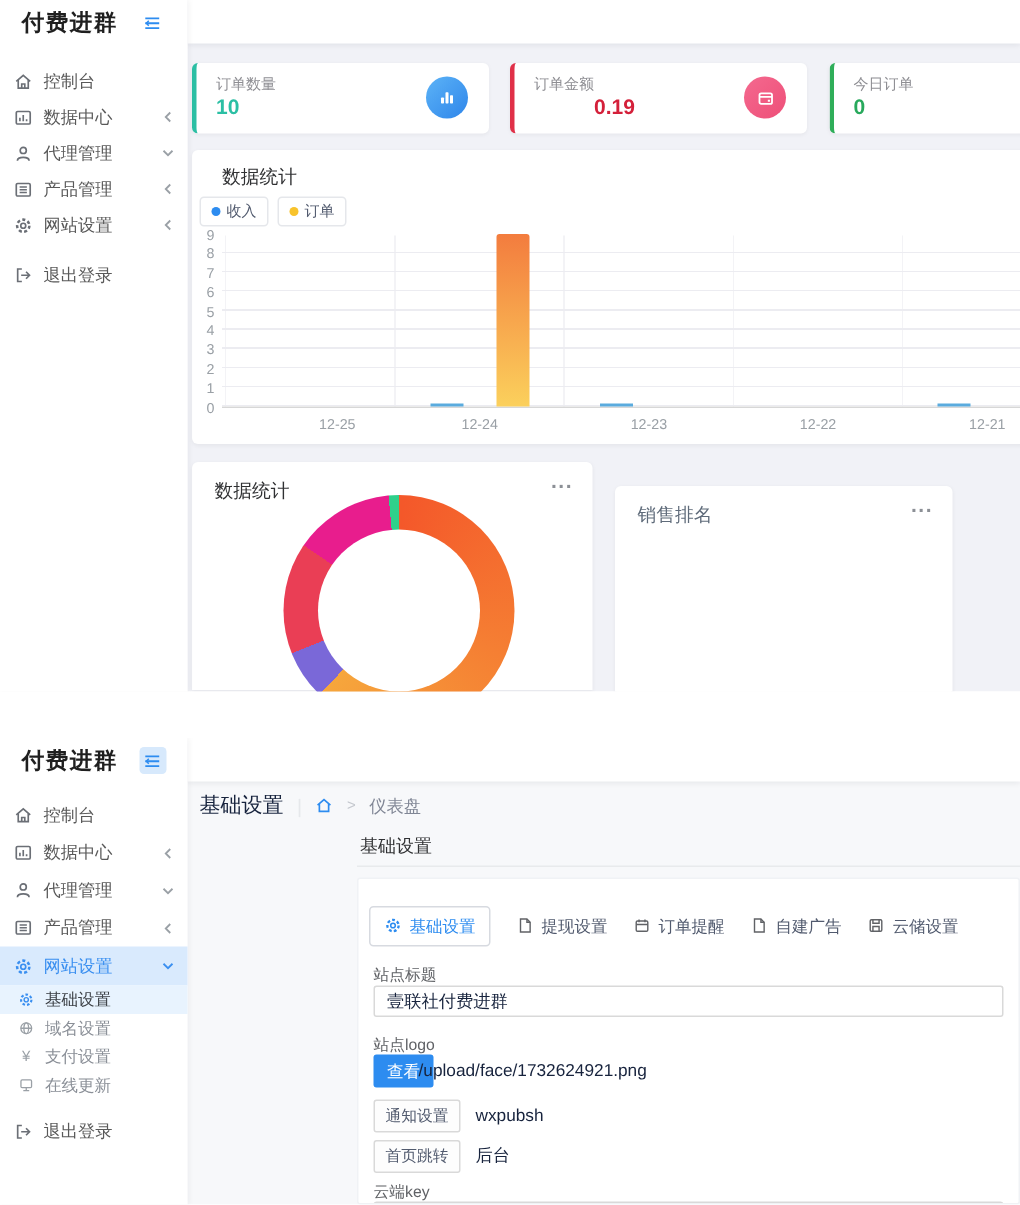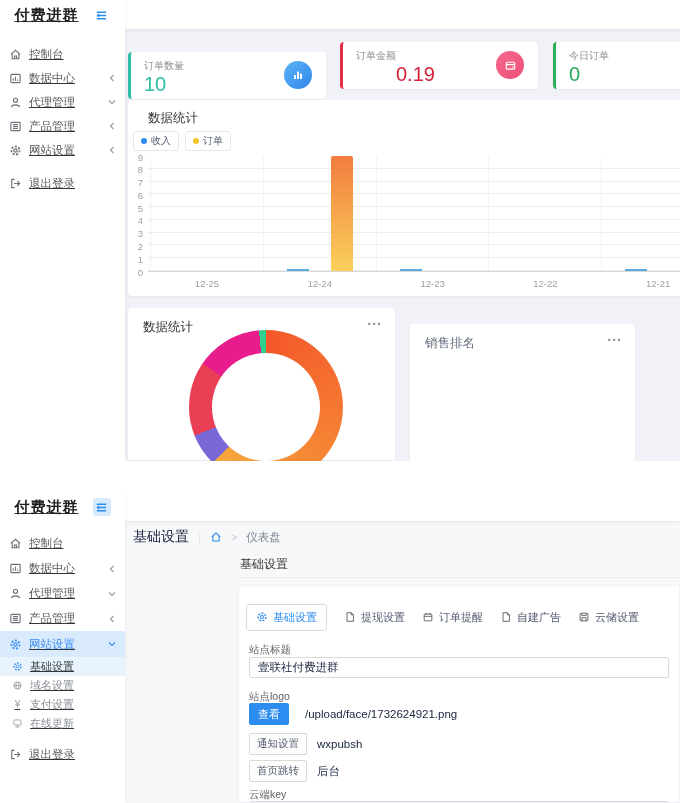--- a/index.html
+++ b/index.html
@@ -5,21 +5,21 @@
   *{margin:0;padding:0;box-sizing:border-box;}
   html,body{width:680px;height:803px;background:#fff;overflow:hidden;
     font-family:"Liberation Sans","DejaVu Sans",sans-serif;color:#333;}
   .abs{position:absolute;}
   .screen{position:absolute;left:0;width:680px;overflow:hidden;background:#fff;}
   #screen1{top:0;height:461px;}
   #screen2{top:492px;height:311px;}
 
   
   .sidebar{position:absolute;left:0;top:0;width:125px;height:100%;background:#fff;z-index:5;
-    box-shadow:1px 0 4px rgba(0,21,41,.05);text-decoration:underline;}
+    box-shadow:1px 0 4px rgba(0,21,41,.05);}
   .brand{height:30px;display:flex;align-items:center;justify-content:center;gap:14px;}
   .brand-title{font-family:"Liberation Serif","DejaVu Serif",serif;font-weight:700;font-size:15px;color:#1f1f1f;letter-spacing:1px;}
   .brand-toggle{width:18px;height:18px;display:flex;align-items:center;justify-content:center;color:#2d8cf0;border-radius:3px;cursor:pointer;}
   .brand-toggle.lit{background:#d7e9fc;}
   .nav{margin-top:12px;}
   .mi{display:flex;align-items:center;height:24px;padding:0 9px;gap:7px;font-size:11.5px;color:#595959;cursor:pointer;position:relative;}
   .mi .ic{width:13px;height:13px;flex:0 0 13px;color:#6b6f76;display:flex;align-items:center;justify-content:center;}
   .mi .chev{position:absolute;right:9px;width:8px;height:8px;color:#9aa0a6;}
   .mi.active{background:#d9eafd;color:#3a8ff0;}
   .mi.active .ic,.mi.active .chev{color:#3a8ff0;}
@@ -32,24 +32,24 @@
 
   
   .main{position:absolute;left:125px;top:0;right:0;bottom:0;background:#f1f2f7;}
   .topbar{position:absolute;left:0;top:0;right:0;height:29px;background:#fff;
     box-shadow:0 1px 4px rgba(0,21,41,.08);}
   .card{position:absolute;background:#fff;border-radius:4px;box-shadow:0 1px 3px rgba(0,0,0,.05);}
 
   
   .stat{height:47px;width:198px;top:42px;}
   .stat .lb{position:absolute;left:13px;top:7px;font-size:10px;color:#8e8e93;}
-  .stat .vl{position:absolute;left:13px;top:21px;font-size:20px;font-weight:400;}
+  .stat .vl{position:absolute;left:13px;top:21px;font-size:14px;font-weight:700;}
   .stat .circle{position:absolute;right:14px;top:9px;width:28px;height:28px;border-radius:50%;
     display:flex;align-items:center;justify-content:center;}
-  .stat.s0{border-left:3px solid #2bbfa4;margin-top:10px;} .stat.s0 .vl{color:#2bbfa4;}
+  .stat.s0{border-left:3px solid #2bbfa4;} .stat.s0 .vl{color:#2bbfa4;}
   .stat.s1{border-left:3px solid #e03048;} .stat.s1 .vl{color:#d4203a;margin-left:40px;}
   .stat.s2{border-left:3px solid #2fae59;} .stat.s2 .vl{color:#28a95c;}
   .circle.blue{background:linear-gradient(135deg,#5cb3f7,#2f86ea);}
   .circle.pink{background:linear-gradient(135deg,#f4698f,#ee4f78);}
 
   
   #bar-card{left:3px;top:100px;width:600px;height:196px;}
   #bar-card .title{position:absolute;left:20px;top:10px;font-size:12.5px;color:#303133;}
   .legend{position:absolute;left:5px;top:31px;display:flex;gap:6px;}
   .pill{display:flex;align-items:center;gap:4px;border:1px solid #e5e7eb;border-radius:3px;
@@ -95,21 +95,21 @@
   .tab{display:flex;align-items:center;gap:5px;font-size:11px;color:#515a6e;cursor:pointer;margin-right:17px;}
   .tab .tic{width:12px;height:12px;color:#606266;display:flex;}
   .tab.active{border:1px solid #d7dae0;border-radius:3px;padding:5px 9px;color:#2d8cf0;}
   .tab.active .tic{color:#2d8cf0;}
   .flabel{position:absolute;left:10px;font-size:10.5px;color:#606266;}
   .finput{position:absolute;left:10px;width:420px;height:21px;border:1px solid #d9d9d9;border-radius:2px;
     font-size:11.5px;color:#17233d;padding:0 8px;background:#fff;outline:none;
     font-family:"Liberation Sans","DejaVu Sans",sans-serif;}
   .view-btn{position:absolute;left:10px;width:40px;height:22px;background:#2d8cf0;color:#fff;border:none;
     border-radius:2px;font-size:11px;cursor:pointer;font-family:inherit;}
-  .fpath{position:absolute;left:66px;font-size:11.5px;color:#17233d;line-height:22px;}
+  .fpath{position:absolute;left:40px;font-size:11.5px;color:#17233d;line-height:22px;}
   .addon{position:absolute;left:10px;width:58px;height:22px;border:1px solid #d9d9d9;border-radius:2px;
     font-size:10.5px;color:#515a6e;display:flex;align-items:center;justify-content:center;background:#fdfdfd;cursor:pointer;}
   .gval{position:absolute;left:78px;font-size:11.5px;color:#17233d;line-height:22px;}
 
   svg{display:block;}
 </style>
 </head>
 <body>
 
 <div class="screen" id="screen1">
@@ -159,21 +159,21 @@
           <span class="ylab" style="left: -27px; top: -5.5px;">9</span>
           <span class="ylab" style="left: -27px; top: 7.27778px;">8</span>
           <span class="ylab" style="left: -27px; top: 20.0556px;">7</span>
           <span class="ylab" style="left: -27px; top: 32.8333px;">6</span>
           <span class="ylab" style="left: -27px; top: 45.6111px;">5</span>
           <span class="ylab" style="left: -27px; top: 58.3889px;">4</span>
           <span class="ylab" style="left: -27px; top: 71.1667px;">3</span>
           <span class="ylab" style="left: -27px; top: 83.9444px;">2</span>
           <span class="ylab" style="left: -27px; top: 96.7222px;">1</span>
           <span class="ylab" style="left: -27px; top: 109.5px;">0</span>
-          <span class="xlab" style="left: 59px;">12-25</span>
+          <span class="xlab" style="left: 59px; text-align: right;">12-25</span>
           <span class="xlab" style="left: 171.8px;">12-24</span>
           <div class="bar blue" style="left: 138.8px; height: 2.42778px;"></div>
           <div class="bar orange" style="left: 182.8px; height: 115px;"></div>
           <span class="xlab" style="left: 284.6px;">12-23</span>
           <div class="bar blue" style="left: 251.6px; height: 2px;"></div>
           <span class="xlab" style="left: 397.4px;">12-22</span>
           <span class="xlab" style="left: 510.2px;">12-21</span>
           <div class="bar blue" style="left: 477.2px; height: 2px;"></div>
         </div>
     </div>

